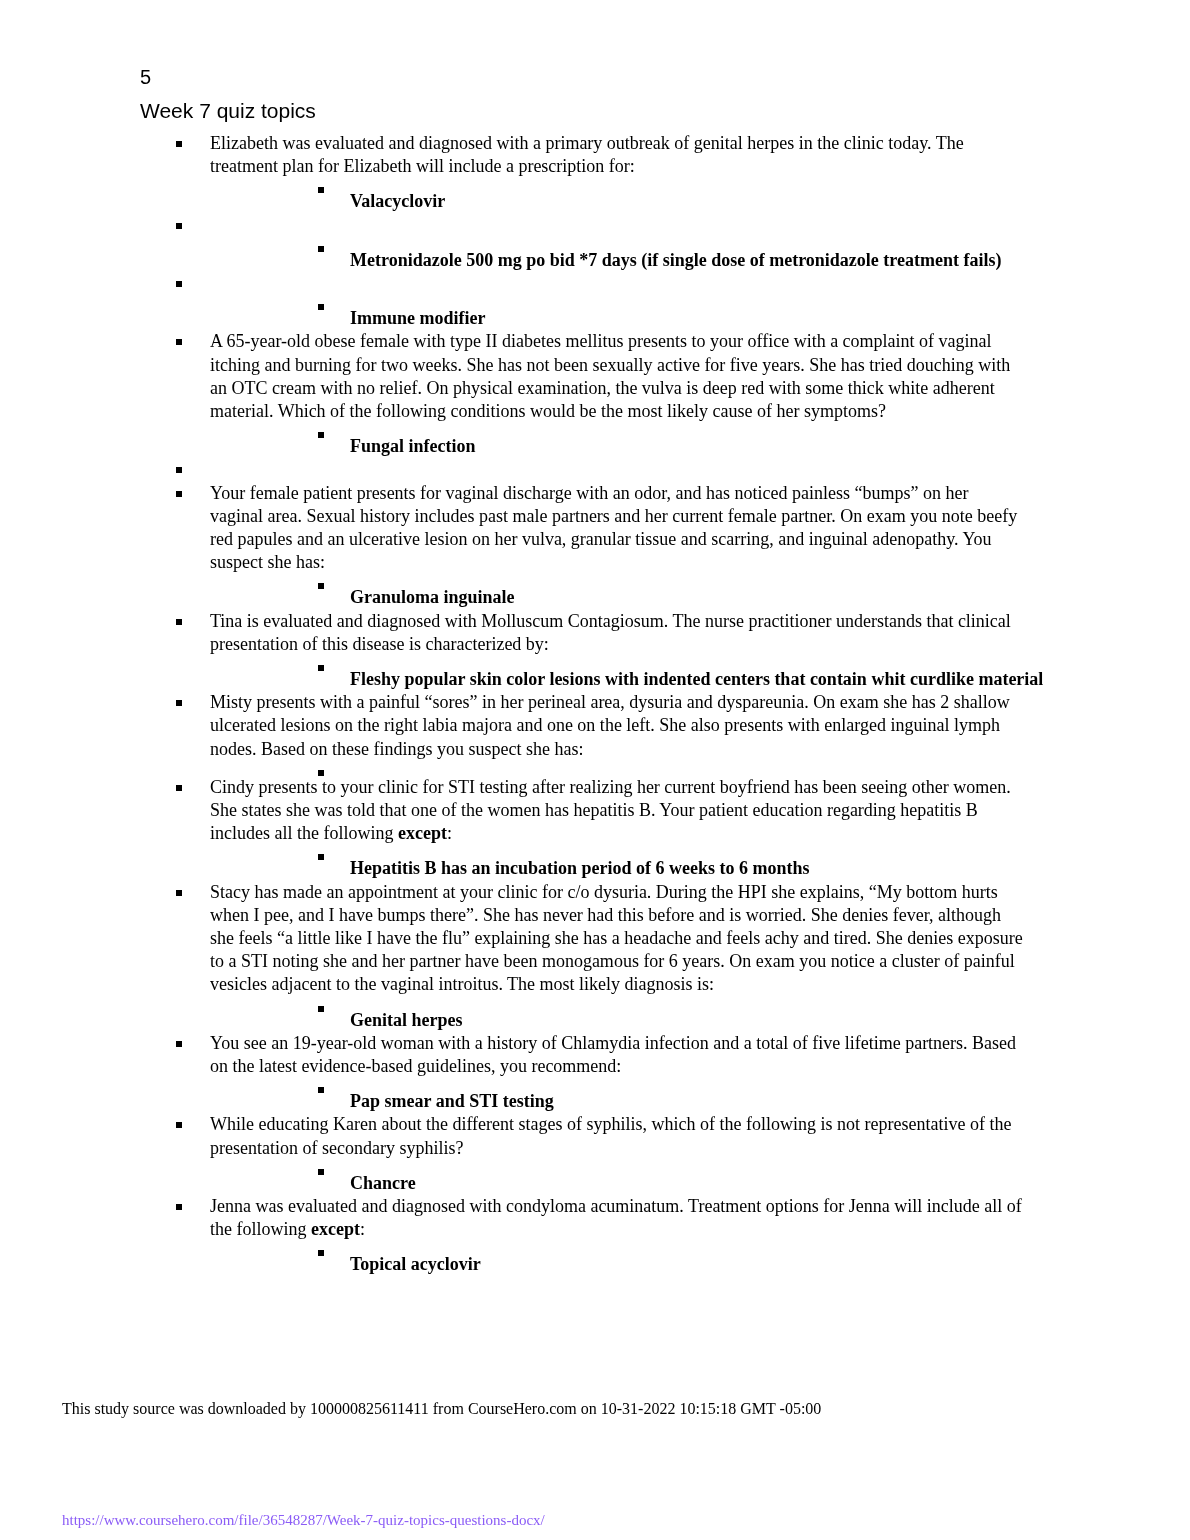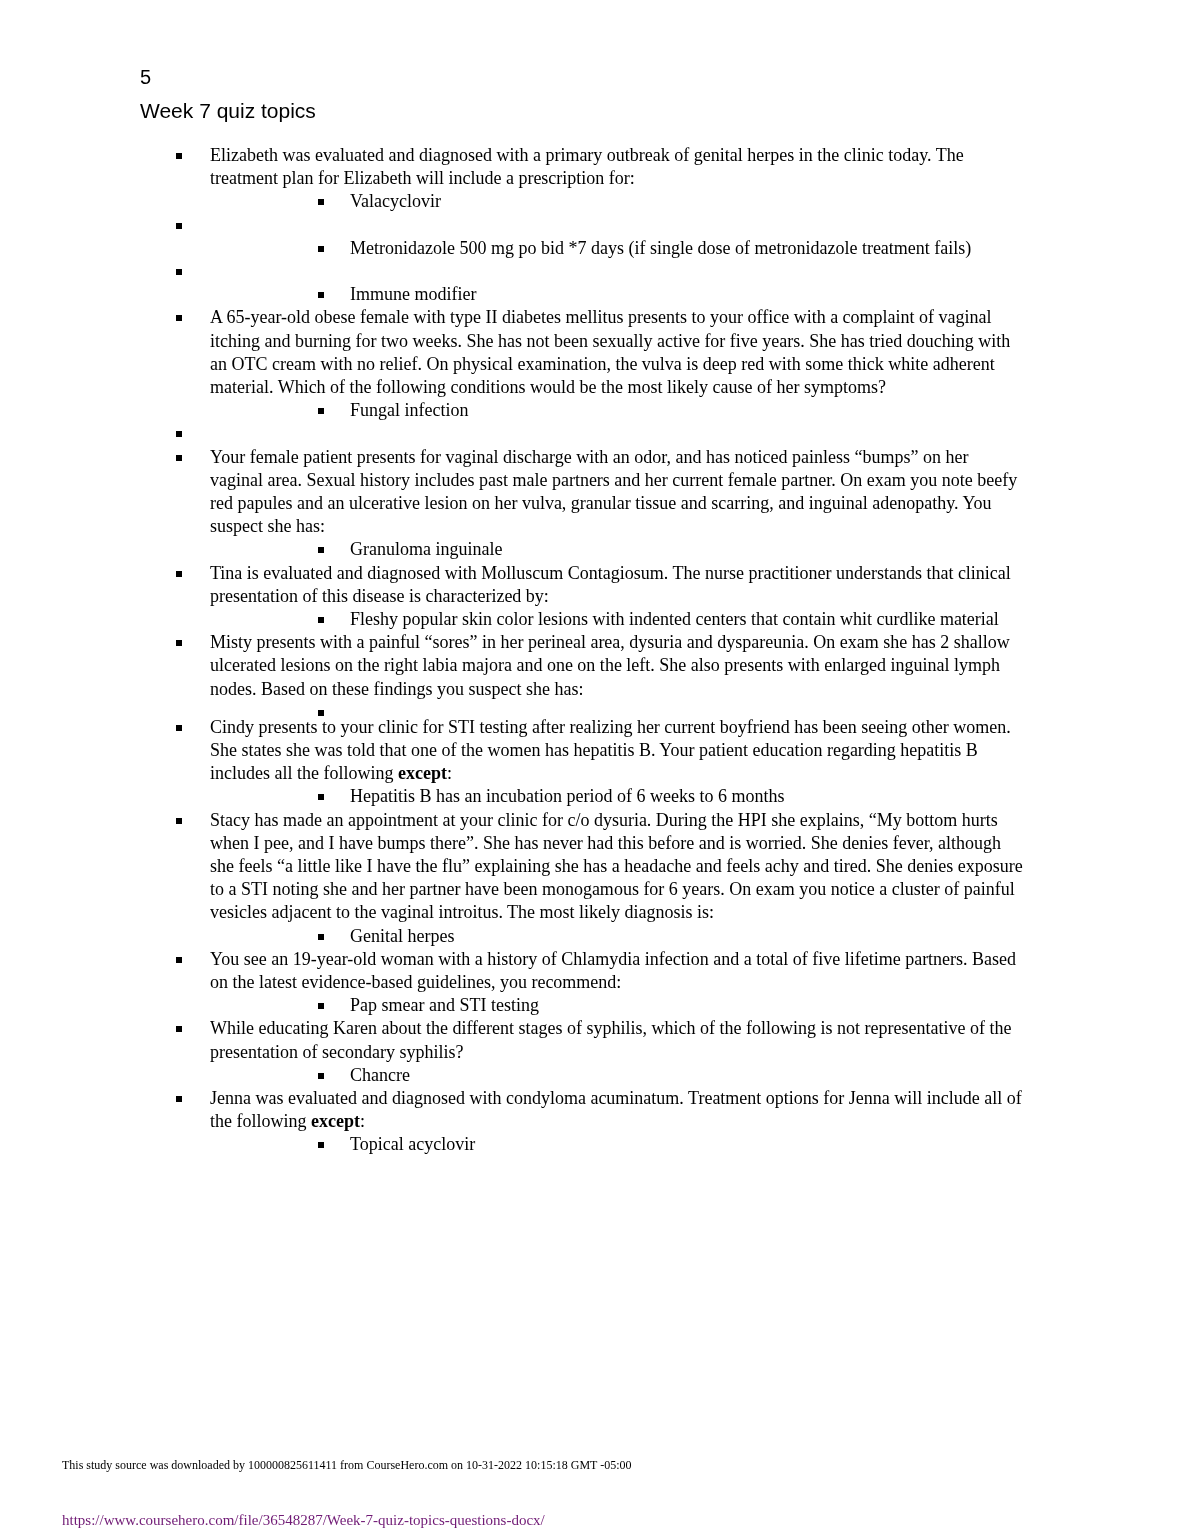--- a/index.html
+++ b/index.html
@@ -23,45 +23,45 @@
   .doc-title {
     position: absolute;
     left: 140px;
     top: 99px;
     font-family: "Liberation Sans", sans-serif;
     font-size: 21px;
   }
   .quiz-list {
     position: absolute;
     left: 0;
-    top: 144px;
+    top: 132px;
     width: 1190px;
     font-size: 18px;
     line-height: 23.2px;
   }
   .q-row { display: flex; padding-left: 176px; min-height: 23.2px; }
   .q-row .sq { margin: 9px 28px 0 0; }
   .q-text { width: 815px; }
   .a-row { display: flex; padding-left: 318px; }
   .a-row .sq { margin: 9px 26px 0 0; }
-  .a-text { width: 700px; font-weight: 400; }
+  .a-text { width: 700px; font-weight: 700; margin-top: 12px; }
   .sq { flex: 0 0 6px; width: 6px; height: 6px; background: #000000; }
   .seg-b { font-weight: 700; margin-top: 36px; }
   .footer-note {
     position: absolute;
     left: 62px;
-    top: 1458px;
-    font-size: 12px;
+    top: 1400px;
+    font-size: 16px;
   }
   .source-url {
     position: absolute;
     left: 62px;
     top: 1512px;
     font-size: 15px;
-    color: #701a75;
+    color: #8b5cf6;
     text-decoration: none;
   }
 </style>
 </head>
 <body>
 
 <div class="page">
   <div class="page-number">5</div>
   <div class="doc-title">Week 7 quiz topics</div>
 

